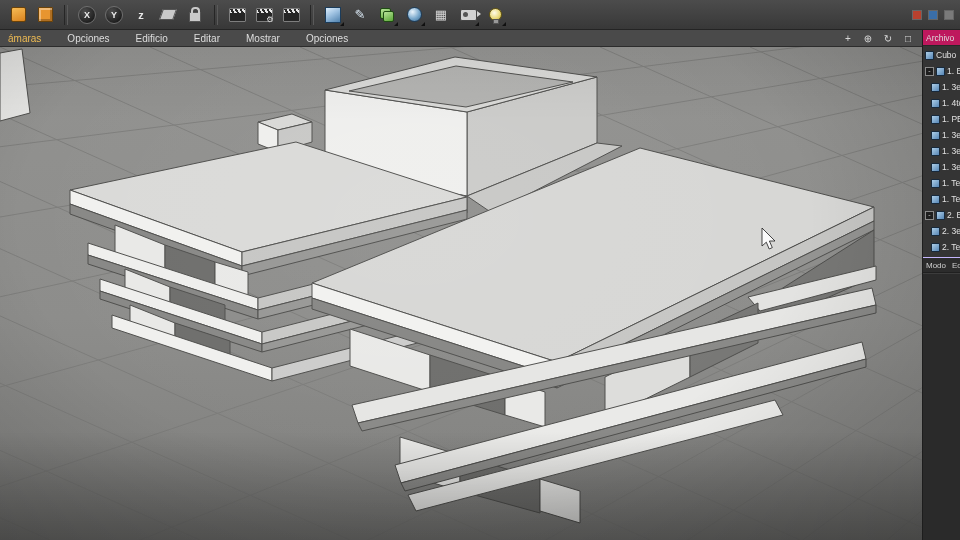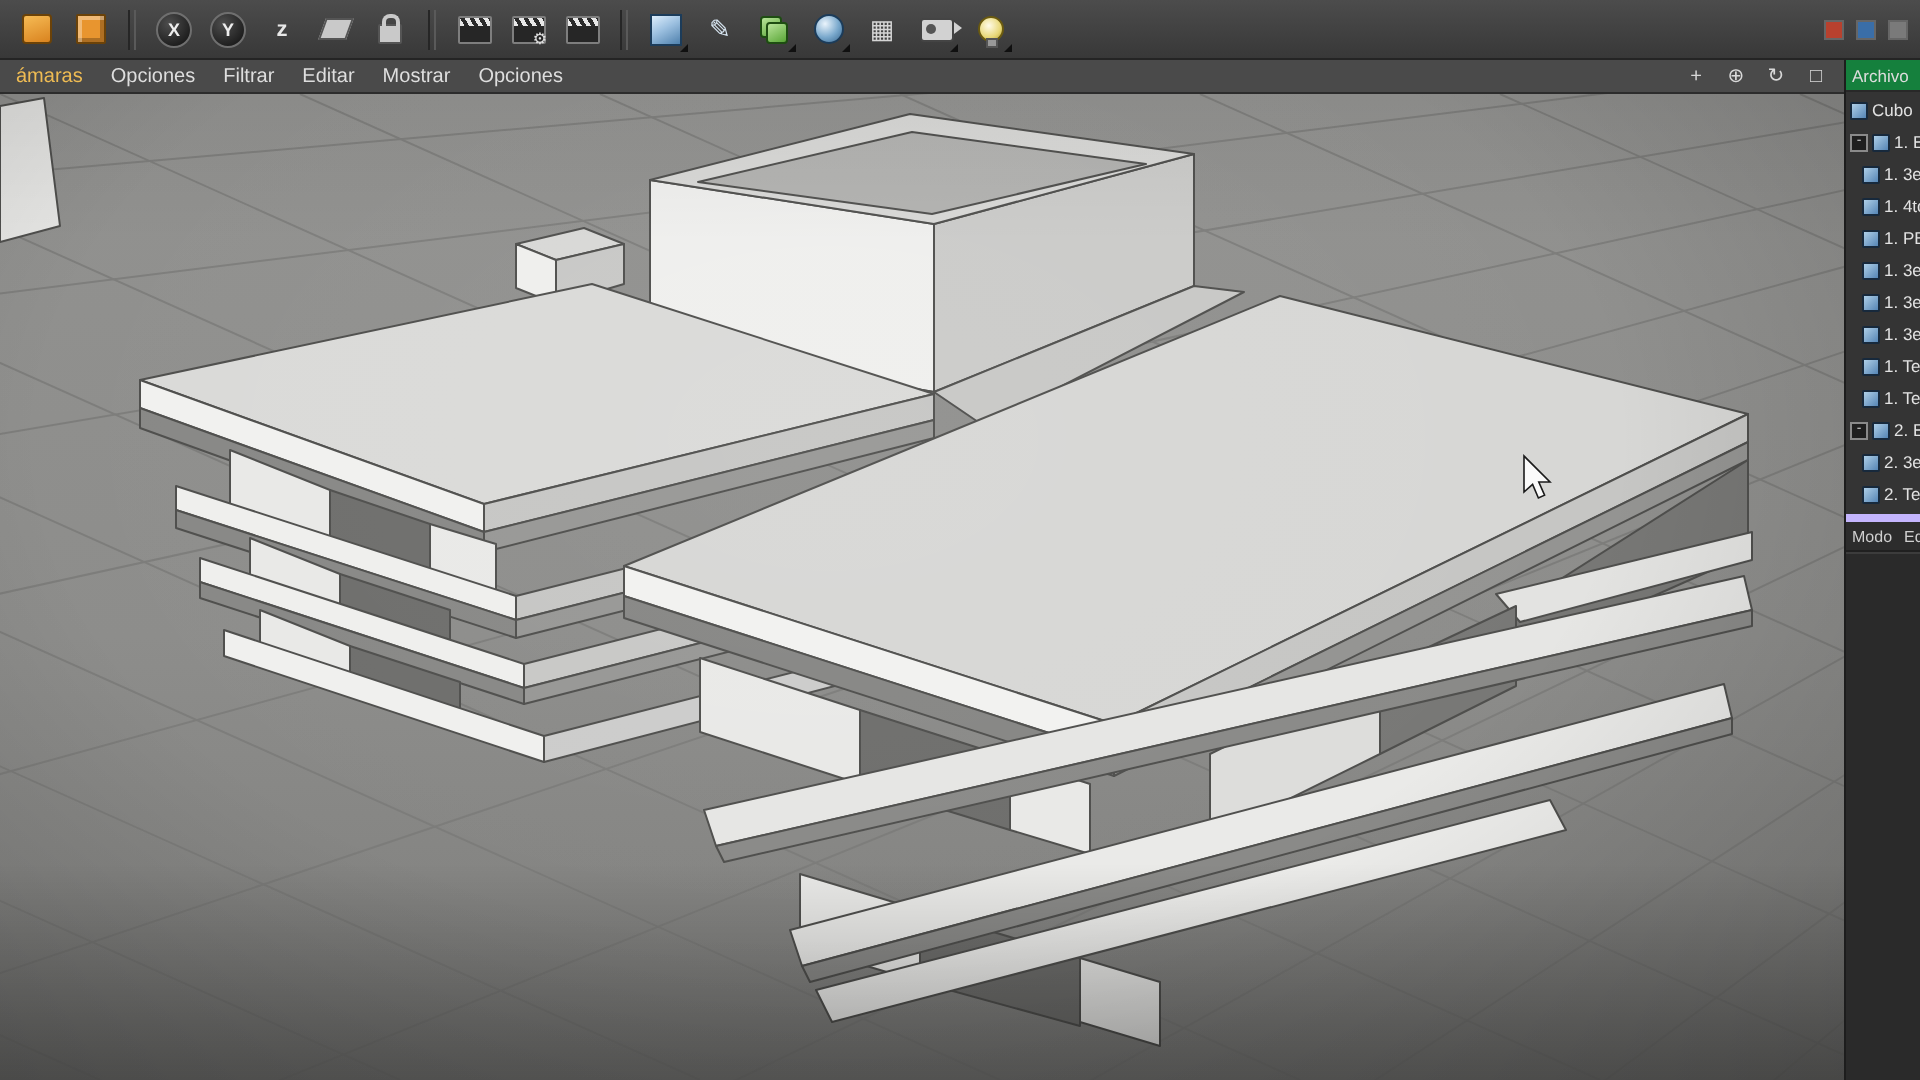--- a/index.html
+++ b/index.html
@@ -50,49 +50,49 @@
     border-top:3px solid transparent;border-bottom:3px solid transparent;}
   .i-bulb{position:relative;width:11px;height:11px;border-radius:50%;border:1px solid #6a5a10;
     background:radial-gradient(circle at 40% 35%,#fffbe8,#e8d878 60%,#b09a30);}
   .i-bulb::after{content:"";position:absolute;left:3px;bottom:-4px;width:4px;height:3px;background:#999;border:1px solid #555;}
   .mini{width:8px;height:8px;border:1px solid #666;flex:0 0 auto;margin-left:3px;}
   .mini.red{background:#b8412e;} .mini.blue{background:#3a6ea8;} .mini.gray{background:#7a7a7a;}
 
   
   .menubar{position:absolute;top:30px;left:0;width:922px;height:17px;box-sizing:border-box;
     background:#4a4a4a;border-bottom:1px solid #2c2c2c;display:flex;align-items:center;
-    padding:0 8px;font-size:10px;color:#dedede;gap:14px;}
+    padding:0 8px;font-size:10px;color:#dedede;gap:26px;}
   .menu-item{cursor:default;white-space:nowrap;}
   .menu-item.accent{color:#eebb53;}
   .view-controls{margin-left:auto;display:flex;gap:8px;color:#d8d8d8;font-size:10px;align-items:center;}
   .vc{width:12px;text-align:center;}
 
   
   .viewport{position:absolute;top:47px;left:0;width:922px;height:493px;background:#8f8f8d;overflow:hidden;}
   .viewport svg{position:absolute;top:0;left:0;}
   .viewport::after{content:"";position:absolute;inset:0;pointer-events:none;
     background:radial-gradient(ellipse at 45% 35%, rgba(255,255,255,0.05) 0%, rgba(0,0,0,0) 55%, rgba(0,0,0,0.20) 100%),
                linear-gradient(to bottom, rgba(0,0,0,0.05), rgba(0,0,0,0) 15%, rgba(0,0,0,0) 78%, rgba(0,0,0,0.30));}
 
   
   .panel{position:absolute;top:30px;right:0;width:38px;bottom:0;background:#343434;
     border-left:1px solid #1d1d1d;box-sizing:border-box;display:flex;flex-direction:column;}
-  .panel-menu{height:15px;flex:0 0 auto;background:#15803d;border-bottom:1px solid #282828;
+  .panel-menu{height:15px;flex:0 0 auto;background:#be185d;border-bottom:1px solid #282828;
     font-size:8.5px;color:#ddd;display:flex;align-items:center;padding-left:3px;
     overflow:hidden;white-space:nowrap;}
   .tree{flex:0 0 auto;padding-top:1px;}
   .tree-row{height:16px;display:flex;align-items:center;gap:2px;padding-left:2px;
     overflow:hidden;white-space:nowrap;font-size:8.5px;color:#e2e2e2;}
   .tree-row.child{padding-left:8px;}
   .expander{flex:0 0 auto;width:7px;height:7px;border:1px solid #8a8a8a;background:#1f1f1f;color:#ccc;
     font-size:7px;line-height:5px;text-align:center;}
   .obj-icon{flex:0 0 auto;width:9px;height:9px;border-radius:1px;border:1px solid #17293c;box-sizing:border-box;
     background:linear-gradient(135deg,#aecfe8,#5585b5);}
   .tree-label{overflow:hidden;}
-  .mode-bar{height:14px;flex:0 0 auto;margin-top:2px;background:#2c2c2c;border-top:4px solid #c4b5fd;
+  .mode-bar{height:14px;flex:0 0 auto;margin-top:2px;background:#2c2c2c;border-top:1px solid #c4b5fd;
     border-bottom:1px solid #202020;color:#cfcfcf;font-size:8px;display:flex;gap:6px;
     align-items:center;padding-left:3px;overflow:hidden;white-space:nowrap;}
   .attr-area{flex:1;background:#2a2a2a;border-top:1px solid #3c3c3c;}
 </style>
 </head>
 <body>
 
 <div class="app">
 
   <div class="toolbar">
@@ -154,21 +154,21 @@
       </div>
     <div class="tb-spacer"></div>
     <span class="mini red"></span>
     <span class="mini blue"></span>
     <span class="mini gray"></span>
   </div>
 
   <div class="menubar">
     <span class="menu-item accent">ámaras</span>
     <span class="menu-item">Opciones</span>
-    <span class="menu-item">Filtrar</span>
+    <span class="menu-item">Edificio</span>
     <span class="menu-item">Editar</span>
     <span class="menu-item">Mostrar</span>
     <span class="menu-item">Opciones</span>
     <div class="view-controls">
       <span class="vc">+</span>
       <span class="vc">⊕</span>
       <span class="vc">↻</span>
       <span class="vc">□</span>
     </div>
   </div>

